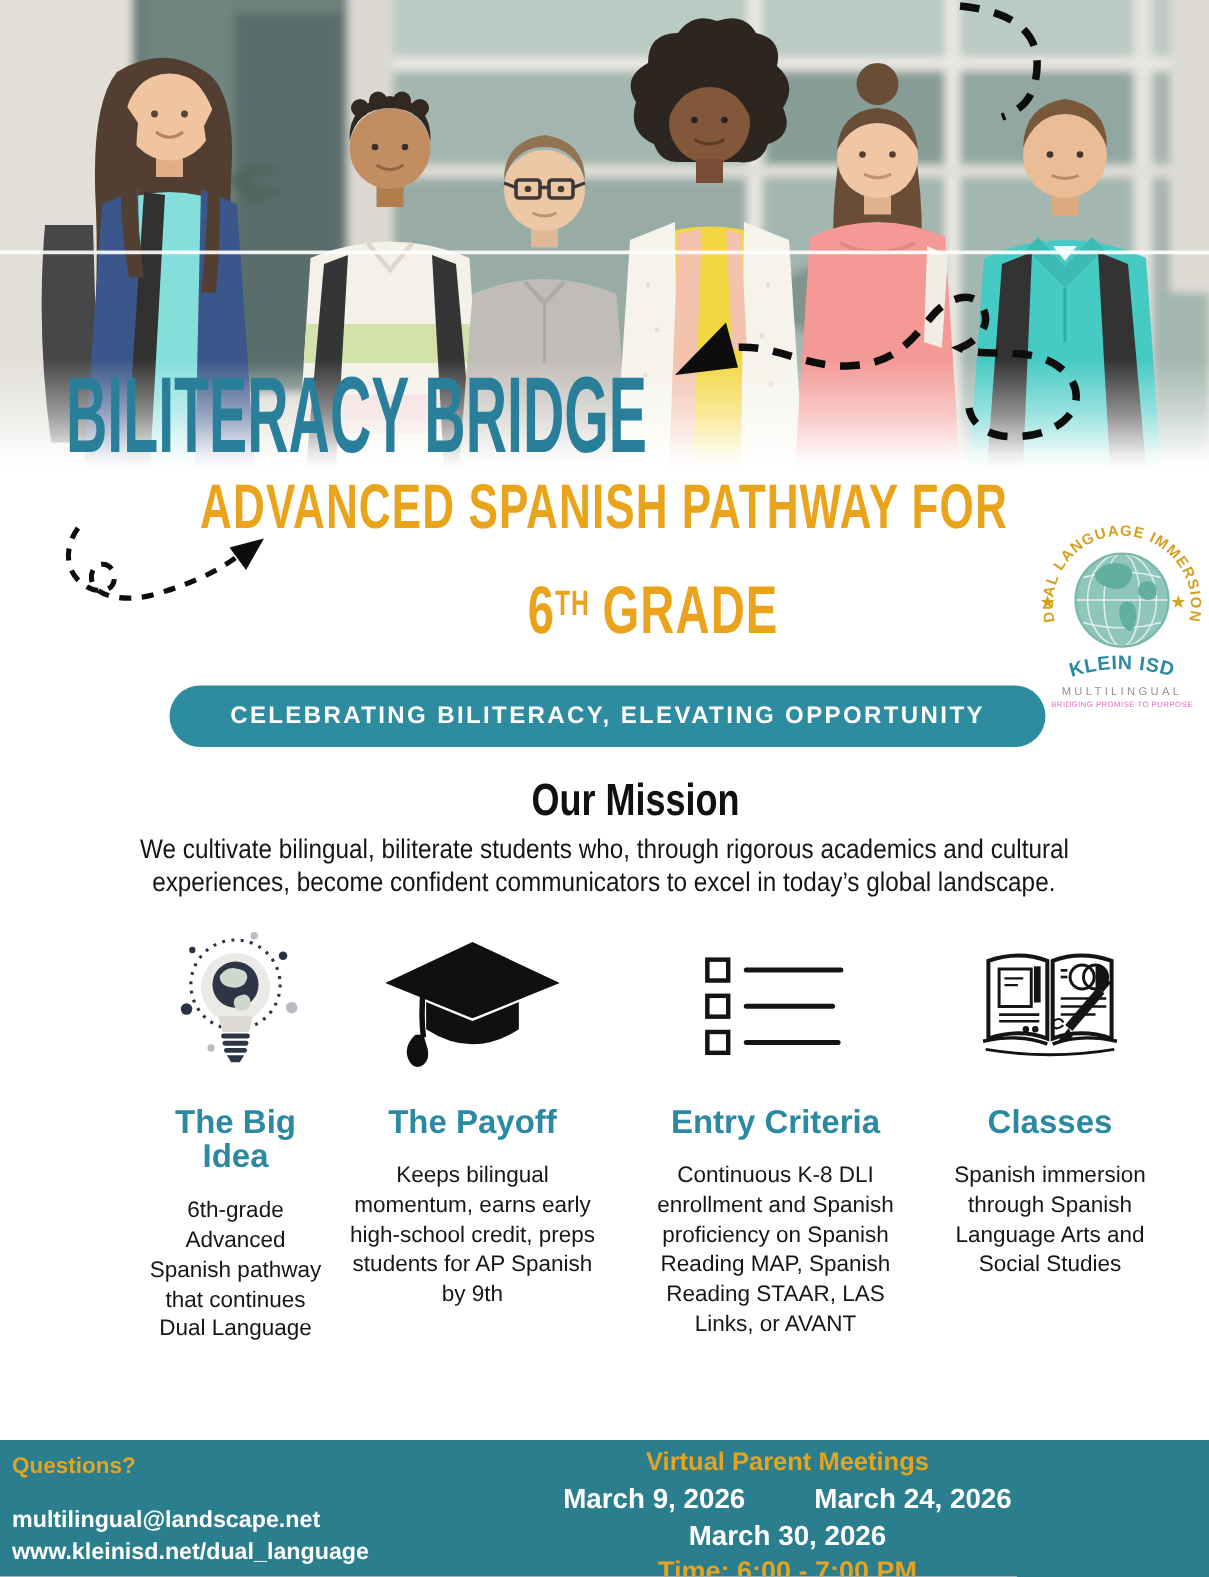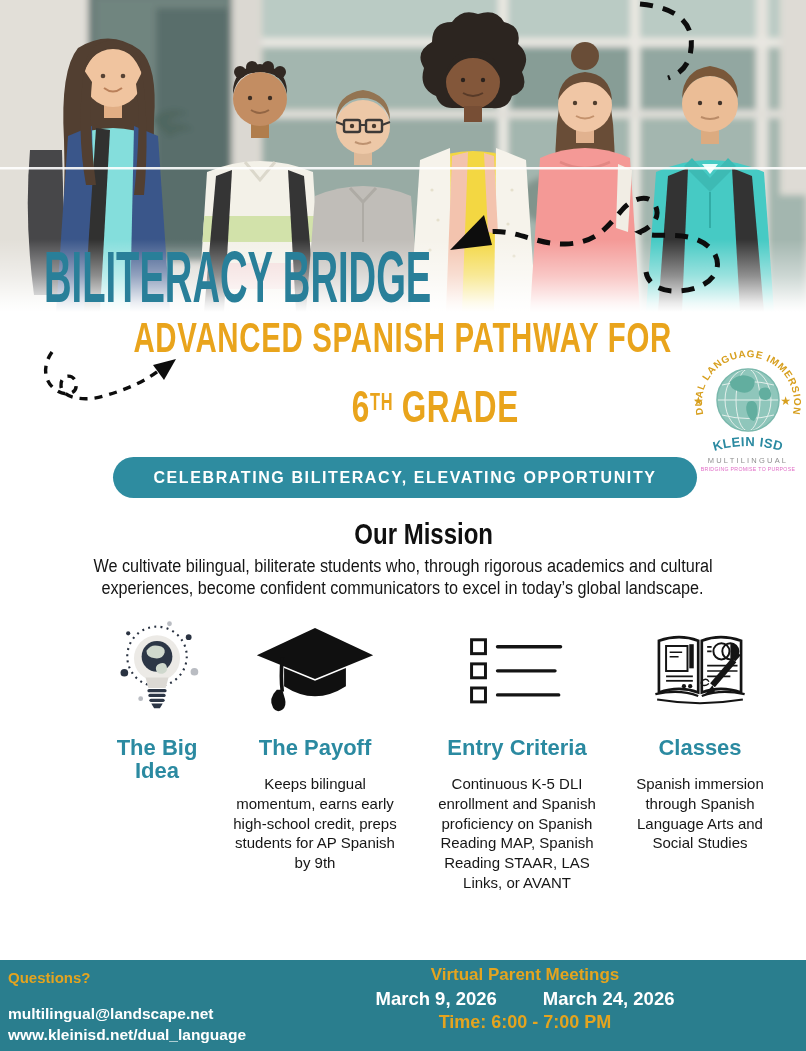--- a/index.html
+++ b/index.html
@@ -291,20 +291,21 @@
           <path d="M52,48 q6,-3 8,2 q2,6 -4,8 q-6,1 -7,-4 q-1,-4 3,-6 Z" fill="#cfd8cd"></path>
           <g fill="#2c3646">
             <rect x="40" y="74" width="20" height="3.4" rx="1.7"></rect>
             <rect x="41" y="79" width="18" height="3.4" rx="1.7"></rect>
             <rect x="42" y="84" width="16" height="3.4" rx="1.7"></rect>
             <path d="M44,89 h12 l-3,5 h-6 Z"></path>
           </g>
         </svg>
       </div>
       <h3>The Big Idea</h3>
+      <p>6th-grade Advanced Spanish pathway that continues Dual Language</p>
     </div>
 
     <div class="col col2">
       <div class="icon">
         <svg width="120" height="92" viewBox="0 0 132 100">
           <polygon points="66,6 130,36 66,62 2,36" fill="#101010"></polygon>
           <path d="M32,50 v20 q34,22 68,0 v-20 l-34,14 Z" fill="#101010"></path>
           <path d="M30,38 q-2,22 0,38" stroke="#101010" stroke-width="4" fill="none"></path>
           <path d="M24,74 q-10,10 -4,20 q4,6 10,2 q5,-4 3,-12 l-3,-10 Z" fill="#101010"></path>
         </svg>
@@ -322,21 +323,21 @@
             <rect x="6" y="55" width="15" height="15"></rect>
           </g>
           <g stroke="#141414" stroke-width="3.6" stroke-linecap="round">
             <line x1="34" y1="10.5" x2="102" y2="10.5"></line>
             <line x1="34" y1="36.5" x2="96" y2="36.5"></line>
             <line x1="34" y1="62.5" x2="100" y2="62.5"></line>
           </g>
         </svg>
       </div>
       <h3>Entry Criteria</h3>
-      <p>Continuous K-5 DLI enrollment and Spanish proficiency on Spanish Reading MAP, Spanish Reading STAAR, LAS Links, or AVANT</p>
+      <p>Continuous K-8 DLI enrollment and Spanish proficiency on Spanish Reading MAP, Spanish Reading STAAR, LAS Links, or AVANT</p>
     </div>
 
     <div class="col col4">
       <div class="icon">
         <svg width="100" height="86" viewBox="0 0 112 92">
           <path d="M10,12 Q33,4 54,12 L54,70 Q33,62 10,70 Z" fill="#ffffff" stroke="#141414" stroke-width="3"></path>
           <path d="M58,12 Q79,4 102,12 L102,70 Q79,62 58,70 Z" fill="#ffffff" stroke="#141414" stroke-width="3"></path>
           <path d="M6,72 Q33,66 54,74 M58,74 Q79,66 106,72" stroke="#141414" stroke-width="2.6" fill="none"></path>
           <path d="M8,78 Q56,86 104,78" stroke="#141414" stroke-width="2.2" fill="none"></path>
           <rect x="18" y="18" width="24" height="28" fill="none" stroke="#141414" stroke-width="2.2"></rect>
@@ -370,17 +371,18 @@
         <div>multilingual@landscape.net</div>
         <div>www.kleinisd.net/dual_language</div>
       </div>
     </div>
     <div class="f-center">
       <div class="f-h">Virtual Parent Meetings</div>
       <div class="f-dates">
         <span>March 9, 2026</span>
         <span>March 24, 2026</span>
       </div>
+      <div class="f-date3">March 30, 2026</div>
       <div class="f-time">Time: 6:00 - 7:00 PM</div>
     </div>
 
   </footer>
 </div>
 
 </body></html>

